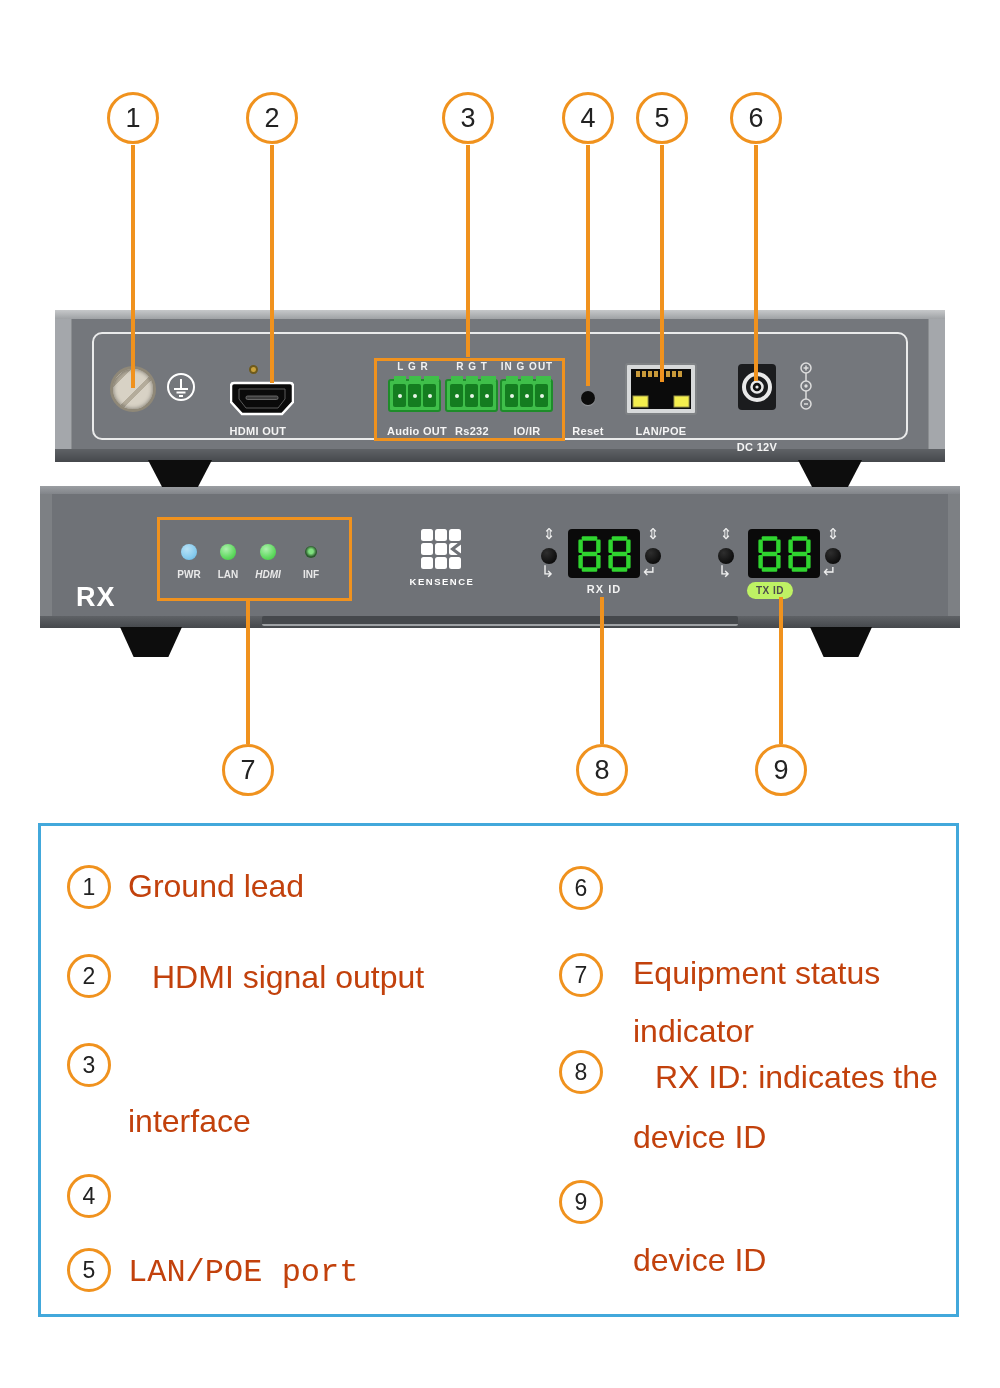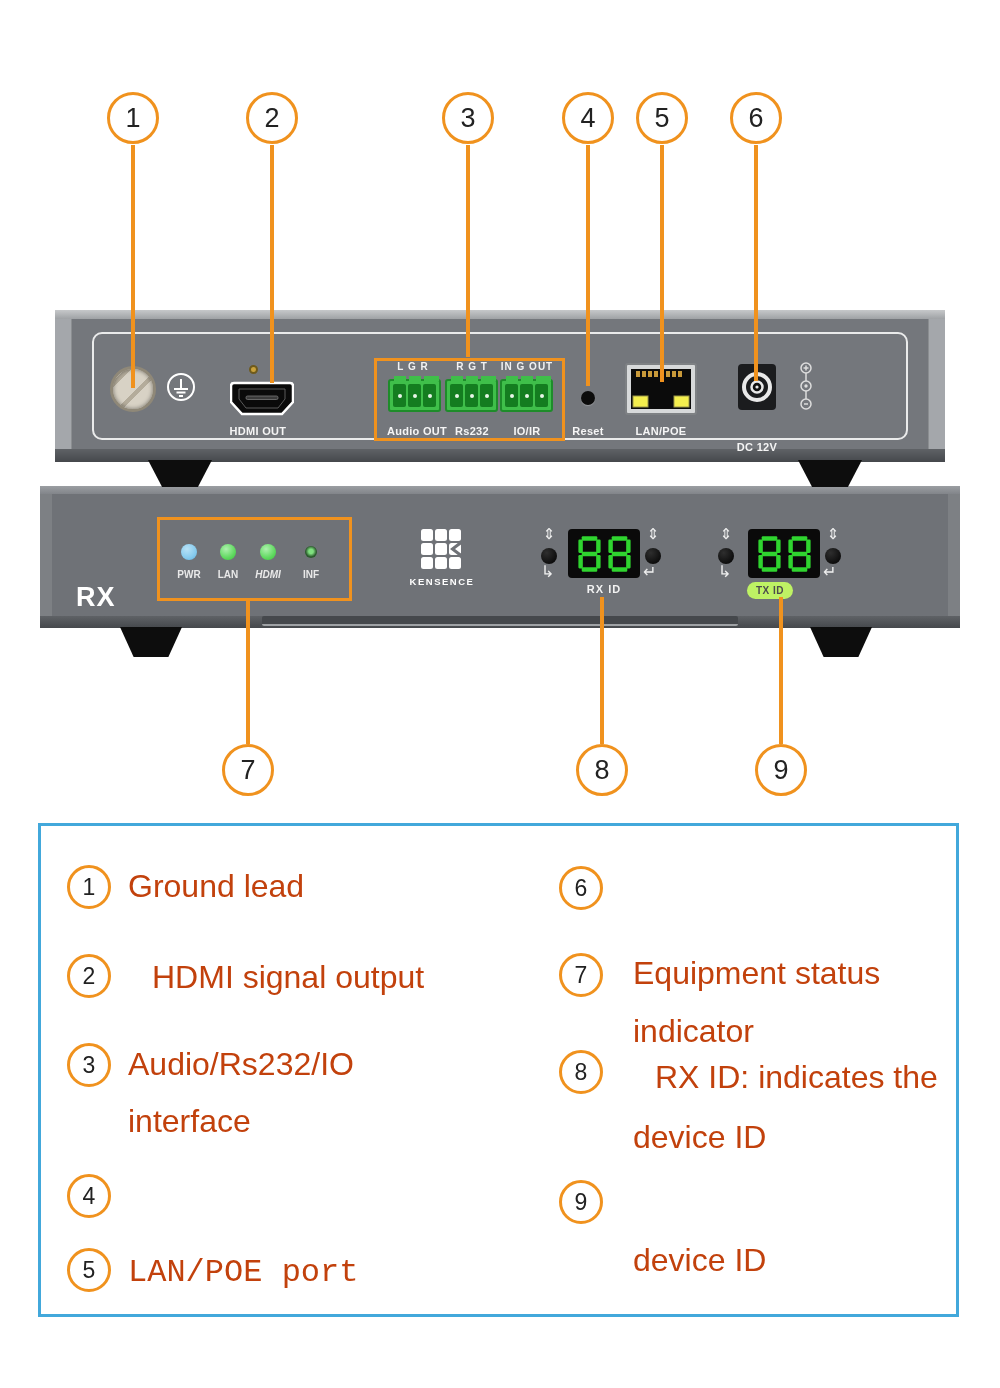--- a/index.html
+++ b/index.html
@@ -292,21 +292,20 @@
 
   <div class="legend-box"></div>
 
   <div class="lc" style="left:67px; top:865px;">1</div>
   <div class="ltext" style="left:128px; top:866px;">Ground lead</div>
 
   <div class="lc" style="left:67px; top:954px;">2</div>
   <div class="ltext" style="left:131px; top:957px;margin-left:21px;">HDMI signal output</div>
 
   <div class="lc" style="left:67px; top:1043px;">3</div>
-  <div class="ltext" style="left:128px; top:1044px;">Audio/Rs232/IO</div>
   <div class="ltext" style="left:128px; top:1101px;">interface</div>
 
   <div class="lc" style="left:67px; top:1174px;">4</div>
 
   <div class="lc" style="left:67px; top:1248px;">5</div>
   <div class="ltext" style="left:128px; top:1253px;font-family:Liberation Mono, monospace;">LAN/POE port</div>
 
   <div class="lc" style="left:559px; top:866px;">6</div>
 
   <div class="lc" style="left:559px; top:953px;">7</div>

